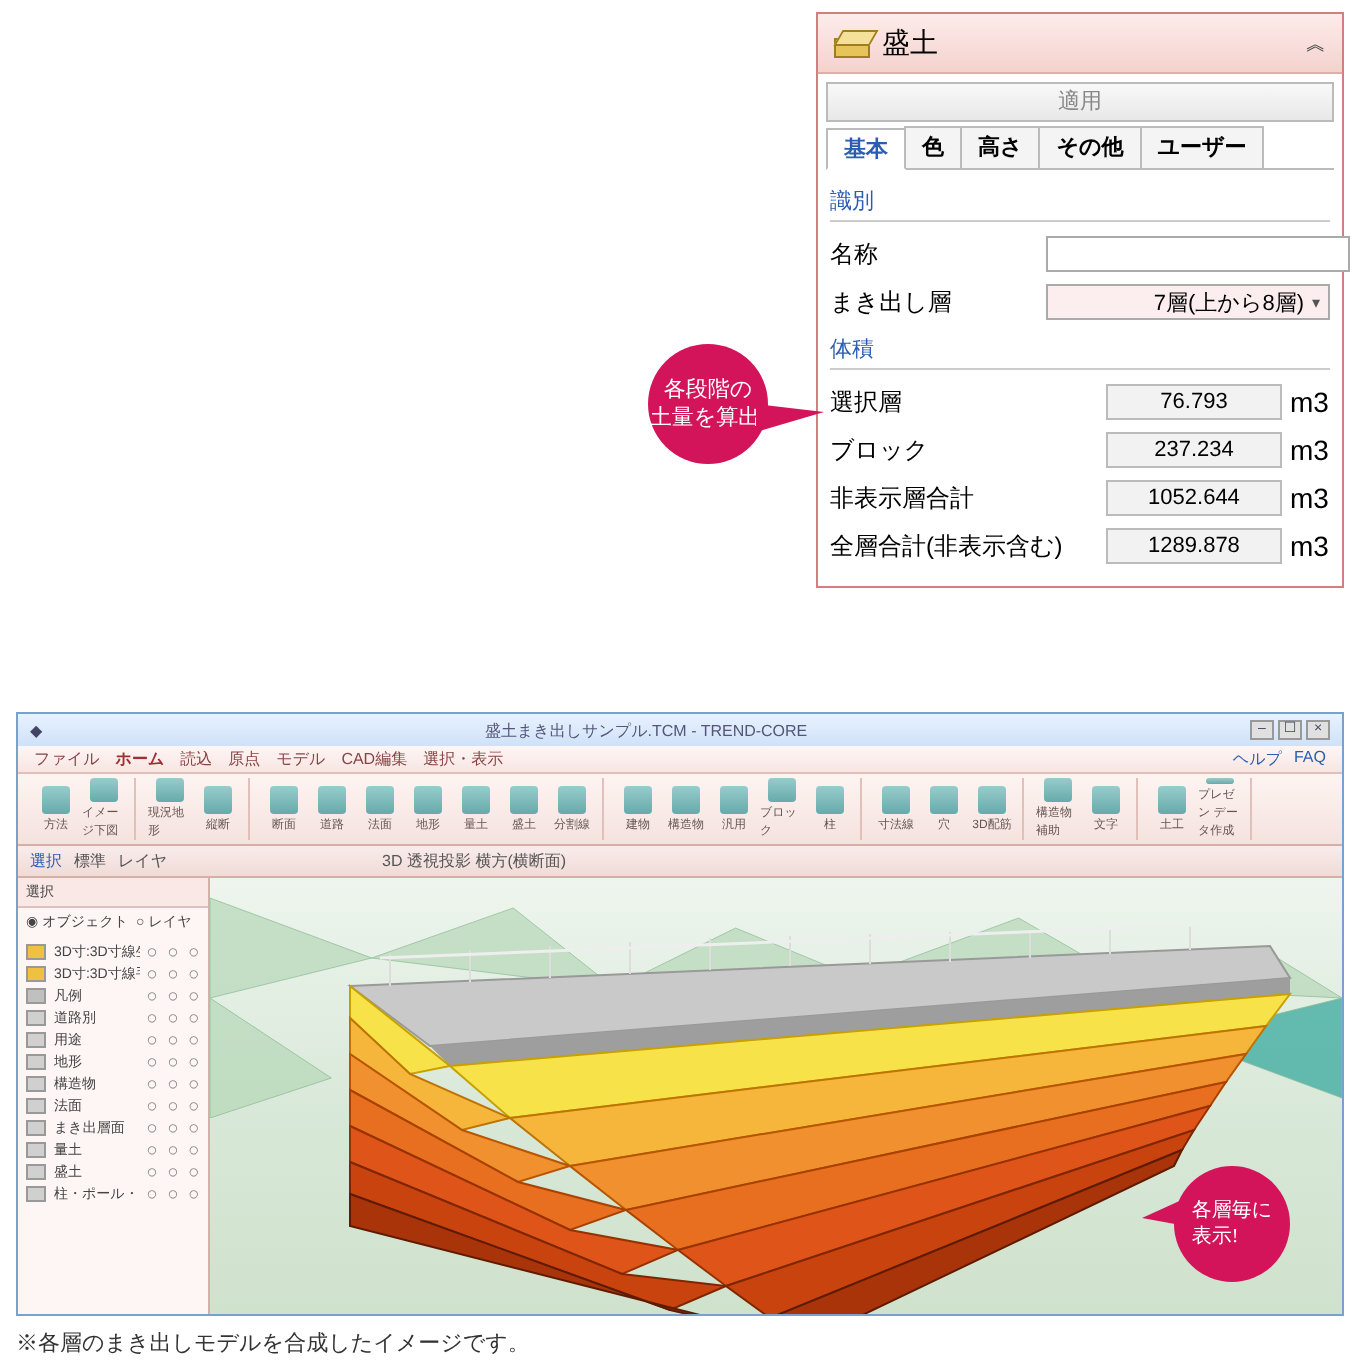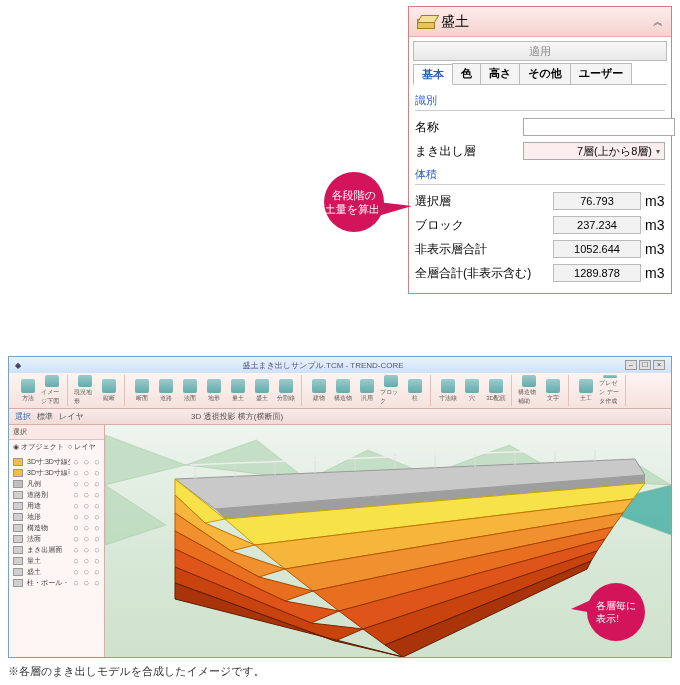--- a/index.html
+++ b/index.html
@@ -417,20 +417,33 @@
 <div class="app">
   <div class="app-titlebar">
     <span>◆</span>
     <span class="appname">盛土まき出しサンプル.TCM - TREND-CORE</span>
     <div class="winbtns">
       <span>–</span>
       <span>☐</span>
       <span>×</span>
     </div>
   </div>
+  <div class="app-menustrip">
+    <span>ファイル</span>
+    <span style="color:#a03030;font-weight:bold">ホーム</span>
+    <span>読込</span>
+    <span>原点</span>
+    <span>モデル</span>
+    <span>CAD編集</span>
+    <span>選択・表示</span>
+    <div class="help">
+      <span>ヘルプ</span>
+      <span>FAQ</span>
+    </div>
+  </div>
   <div class="ribbon" id="ribbon">
       <div class="ribbon-grp">
         <div class="ribbon-btn">
           <div class="ico"></div>
           <span>方法</span>
         </div>
         <div class="ribbon-btn">
           <div class="ico"></div>
           <span>イメージ下図</span>
         </div>

